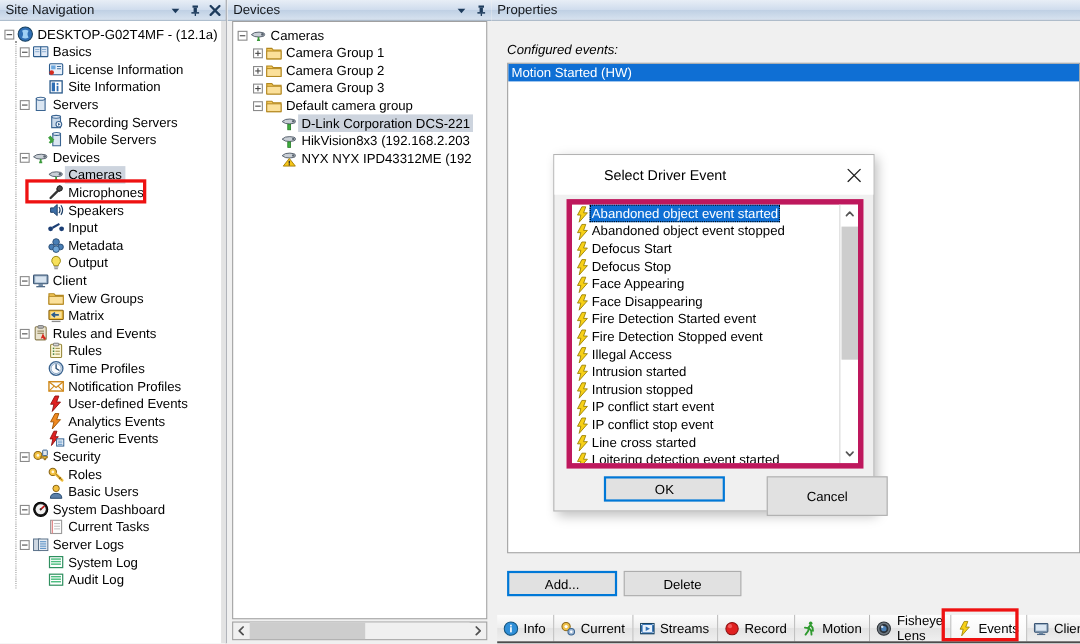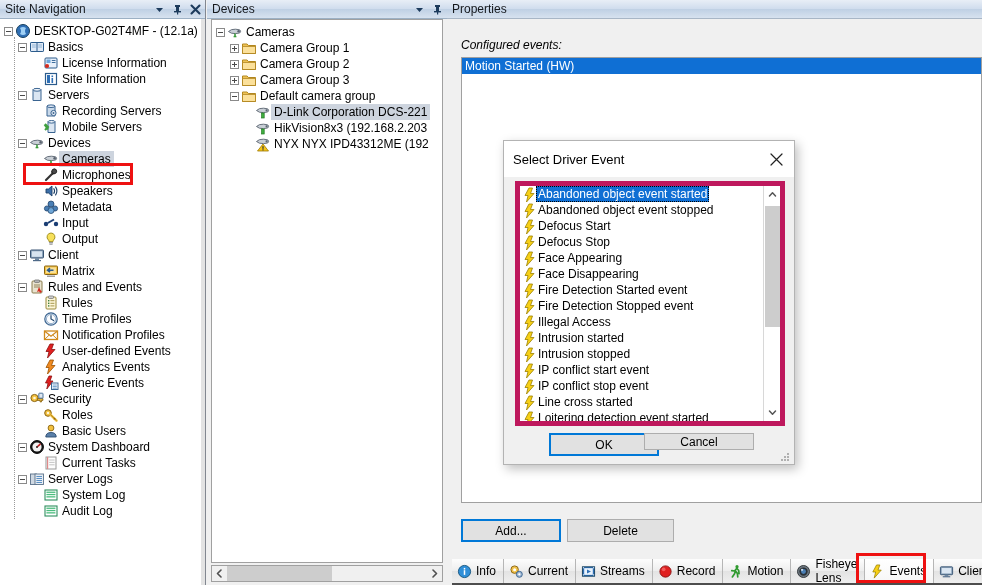--- a/index.html
+++ b/index.html
@@ -134,21 +134,21 @@
   
   #dlg {
     position: absolute; left: 503px; top: 140px; width: 292px; height: 325px;
     background: #f0f0f0;
     border: 1px solid #b3b3b3;
     box-shadow: 3px 4px 10px rgba(0,0,0,0.25);
   }
   #dlg-hd {
     position: absolute; left: 0; top: 0; right: 0; height: 36px;
     background: #fff;
-    display: flex; align-items: center;
+    display: flex; align-items: center; padding-left: 36px;
   }
   #dlg-title { padding-left: 9px; font-size: 13px; color: #000; flex: 1; }
   #dlg-close {
     width: 36px; height: 35px; display:flex; align-items:center; justify-content:center;
     cursor: pointer; color:#222;
   }
   #dlg-list {
     position: absolute; left: 11px; top: 40px; width: 270px; height: 245px;
     background: #fff; border: 5px solid #be185d; overflow: hidden;
   }
@@ -165,21 +165,21 @@
     background: #fff; border-left: 1px solid #d8d8d8;
   }
   .sb-arrow { height: 17px; width: 17px; display:flex; align-items:center; justify-content:center; cursor:pointer; }
   #ev-thumb {
     position: absolute; left: 1px; top: 20px; width: 15px; height: 121px; background: #cdcdcd;
   }
   #dlg-ok {
     position: absolute; left: 549px; top: 433px; width: 110px; height: 23px;
   }
   #dlg-cancel {
-    position: absolute; left: 644px; top: 433px; width: 110px; height: 17px;
+    position: absolute; left: 697px; top: 433px; width: 110px; height: 36px;
   }
   #dlg-grip {
     position:absolute; right: 4px; bottom: 3px; width: 10px; height: 10px;
   }
 
   
   .redbox { position: absolute; border: 3px solid #ee1111; pointer-events: none; }
   #red-cameras { left: 23px; top: 163px; width: 110px; height: 22px; }
   #red-events  { left: 856px; top: 553px; width: 70px; height: 30px; }
 </style>
@@ -349,64 +349,75 @@
                 <path d="M12.4 3.6 q3 4.4 0 8.8" stroke="#1d3f66" stroke-width="1.1" fill="none"></path>
               </svg>
             </span>
             <span class="lbl">Speakers</span>
           </div>
           <div class="row">
             <span style="display: inline-block; flex: 0 0 auto; width: 32px; height: 16px;"></span>
             <span style="display: inline-block; flex: 0 0 auto; width: 11px; height: 16px;"></span>
             <span class="ico">
               <svg width="16" height="16" viewBox="0 0 16 16">
+                <circle cx="3" cy="9" r="2.2" fill="#1b3e74"></circle>
+                <circle cx="13" cy="9" r="2.2" fill="#1b3e74"></circle>
+                <path d="M4.8 8 L11 4.5" stroke="#1b3e74" stroke-width="2"></path>
+              </svg>
+            </span>
+            <span class="lbl">Input</span>
+          </div>
+          <div class="row">
+            <span style="display: inline-block; flex: 0 0 auto; width: 32px; height: 16px;"></span>
+            <span style="display: inline-block; flex: 0 0 auto; width: 11px; height: 16px;"></span>
+            <span class="ico">
+              <svg width="16" height="16" viewBox="0 0 16 16">
                 <circle cx="8" cy="5" r="3" fill="#4a7fb5" stroke="#24486f" stroke-width="0.8"></circle>
                 <circle cx="4" cy="9.5" r="2.6" fill="#4a7fb5" stroke="#24486f" stroke-width="0.8"></circle>
                 <circle cx="12" cy="9.5" r="2.6" fill="#4a7fb5" stroke="#24486f" stroke-width="0.8"></circle>
                 <circle cx="8" cy="11.5" r="3" fill="#6fa7d8" stroke="#24486f" stroke-width="0.8"></circle>
               </svg>
             </span>
             <span class="lbl">Metadata</span>
           </div>
           <div class="row">
             <span style="display: inline-block; flex: 0 0 auto; width: 32px; height: 16px;"></span>
             <span style="display: inline-block; flex: 0 0 auto; width: 11px; height: 16px;"></span>
             <span class="ico">
               <svg width="16" height="16" viewBox="0 0 16 16">
-                <circle cx="3" cy="9" r="2.2" fill="#1b3e74"></circle>
-                <circle cx="13" cy="9" r="2.2" fill="#1b3e74"></circle>
-                <path d="M4.8 8 L11 4.5" stroke="#1b3e74" stroke-width="2"></path>
-              </svg>
-            </span>
-            <span class="lbl">Input</span>
-          </div>
-          <div class="row">
-            <span style="display: inline-block; flex: 0 0 auto; width: 32px; height: 16px;"></span>
-            <span style="display: inline-block; flex: 0 0 auto; width: 11px; height: 16px;"></span>
-            <span class="ico">
-              <svg width="16" height="16" viewBox="0 0 16 16">
                 <path d="M8 2 a4 4 0 0 1 2.6 7 q-0.6 0.7 -0.6 1.6 h-4 q0 -0.9 -0.6 -1.6 A4 4 0 0 1 8 2z" fill="#f7e05a" stroke="#9c8a16" stroke-width="0.9"></path>
                 <rect x="6" y="11" width="4" height="1.3" fill="#9c9c9c"></rect>
                 <rect x="6.4" y="12.6" width="3.2" height="1.2" fill="#9c9c9c"></rect>
               </svg>
             </span>
             <span class="lbl">Output</span>
           </div>
           <div class="row">
             <span style="display: inline-block; flex: 0 0 auto; width: 18px; height: 16px;"></span>
             <span class="exp"></span>
             <span class="ico">
               <svg width="16" height="16" viewBox="0 0 16 16">
                 <rect x="1.5" y="3" width="13" height="8" rx="0.8" fill="#8fa6bd" stroke="#3a5574" stroke-width="1"></rect>
                 <rect x="3" y="4.3" width="10" height="5.5" fill="#d8e4f0"></rect>
                 <rect x="6" y="11.2" width="4" height="2" fill="#6f89a4"></rect>
                 <rect x="4" y="13" width="8" height="1.2" fill="#4f6a88"></rect>
               </svg>
             </span>
             <span class="lbl">Client</span>
+          </div>
+          <div class="row">
+            <span style="display: inline-block; flex: 0 0 auto; width: 32px; height: 16px;"></span>
+            <span style="display: inline-block; flex: 0 0 auto; width: 11px; height: 16px;"></span>
+            <span class="ico">
+              <svg width="16" height="16" viewBox="0 0 16 16">
+                <path d="M1.5 4 h4.6 l1.3 1.5 h7.1 v8 h-13 z" fill="#f5c85a" stroke="#b2871f" stroke-width="1"></path>
+                <path d="M1.5 6.4 h13 v7.1 h-13 z" fill="#fbe09a" stroke="#b2871f" stroke-width="0.9"></path>
+              </svg>
+            </span>
+            <span class="lbl">View Groups</span>
           </div>
           <div class="row">
             <span style="display: inline-block; flex: 0 0 auto; width: 32px; height: 16px;"></span>
             <span style="display: inline-block; flex: 0 0 auto; width: 11px; height: 16px;"></span>
             <span class="ico">
               <svg width="16" height="16" viewBox="0 0 16 16">
                 <rect x="1.5" y="3" width="13" height="8.5" rx="0.8" fill="#f3c13f" stroke="#8a6413" stroke-width="1"></rect>
                 <rect x="3" y="4.4" width="10" height="5.7" fill="#f8e09a"></rect>
                 <path d="M10.5 7.2 L5 7.2 M7 5.2 L4.5 7.2 L7 9.2" stroke="#2b5b8c" stroke-width="1.5" fill="none"></path>
                 <rect x="4" y="12.6" width="8" height="1.2" fill="#8a8a8a"></rect>

